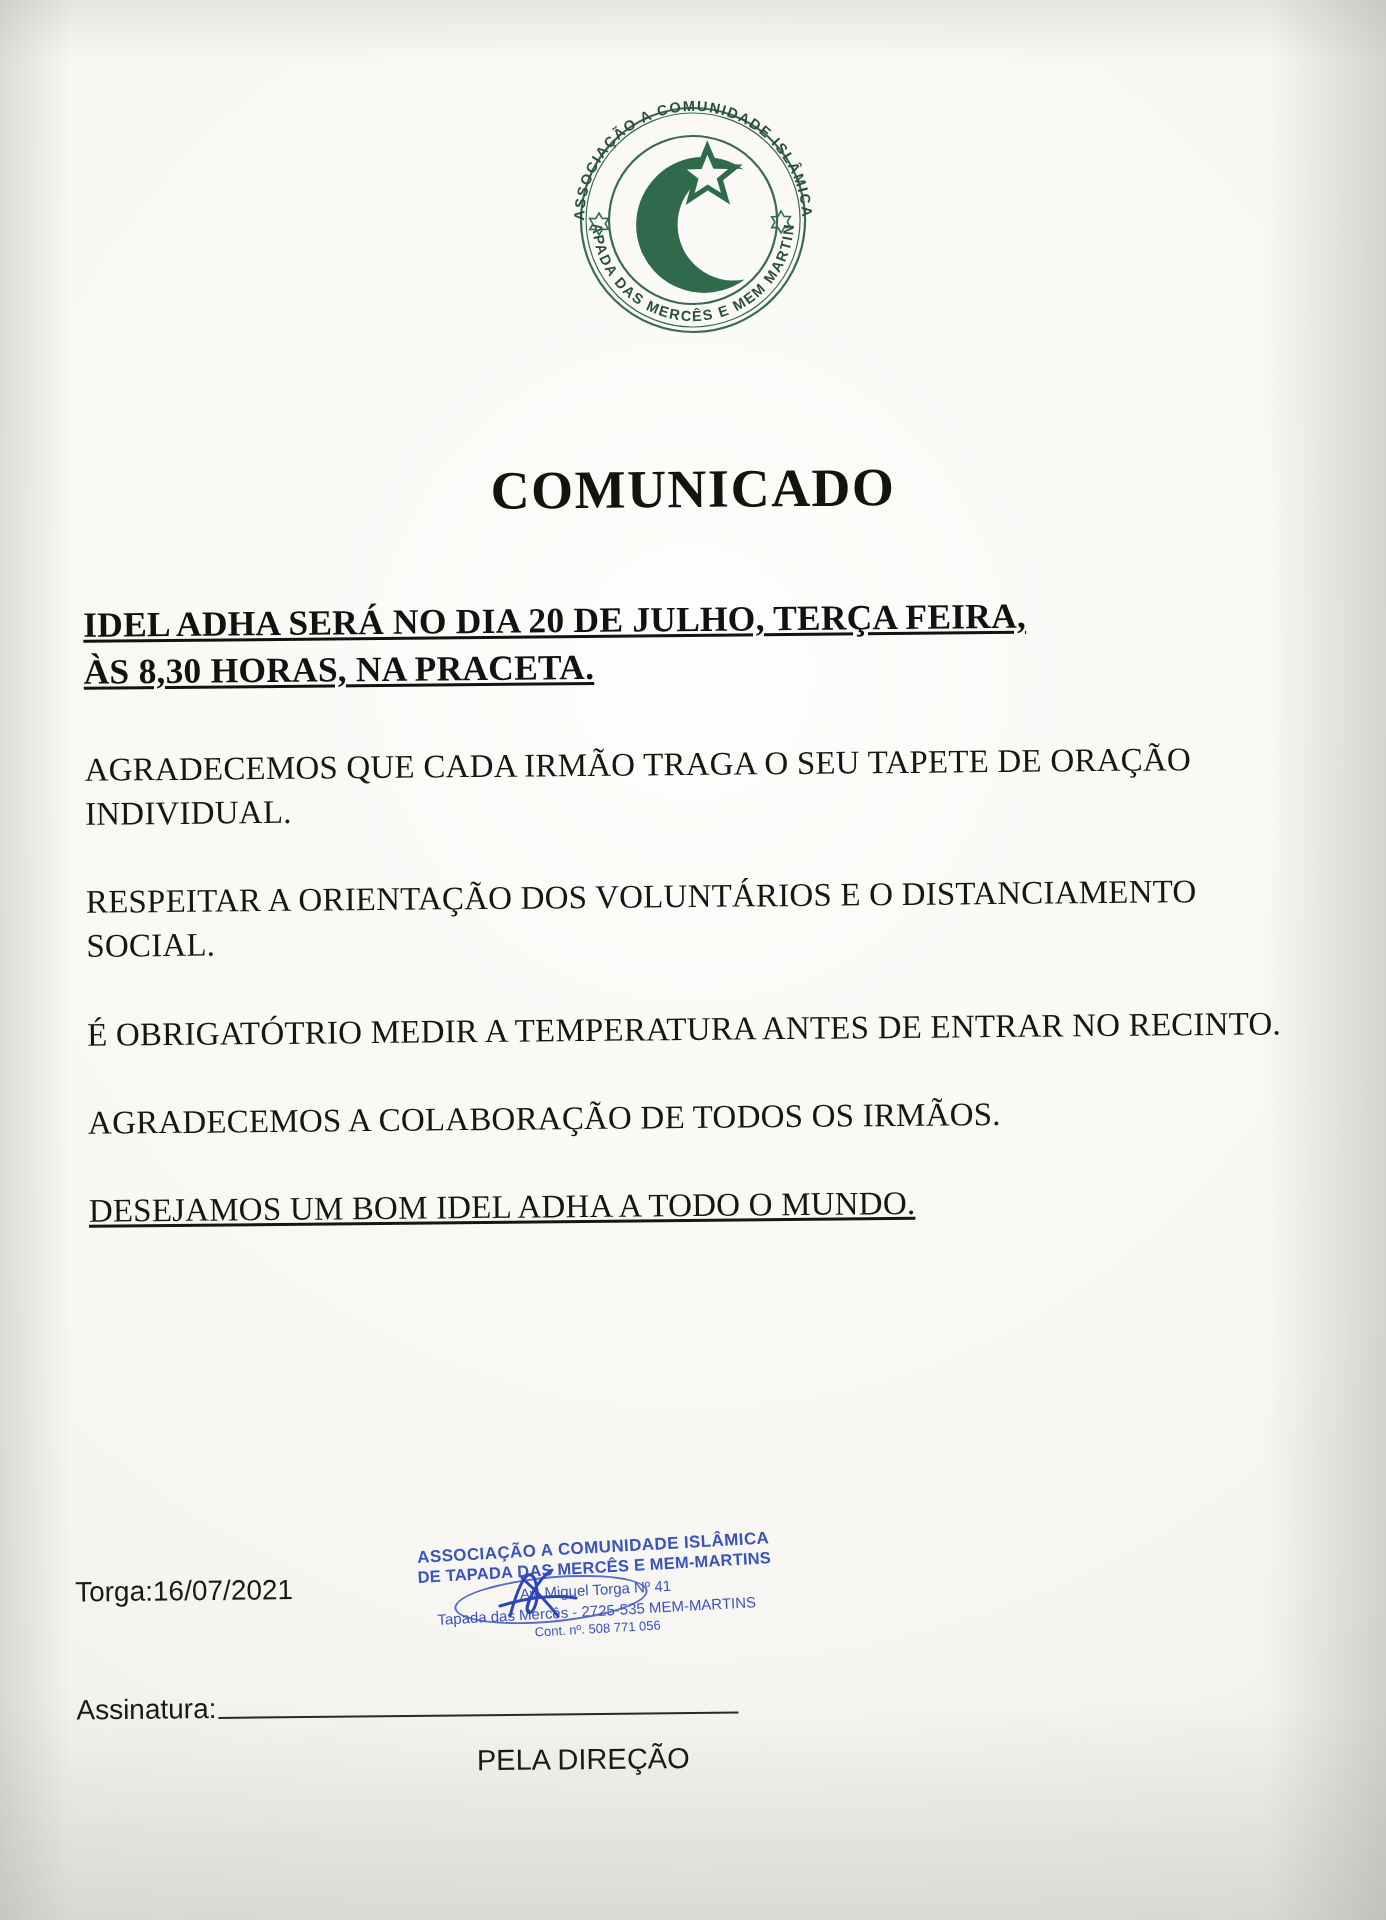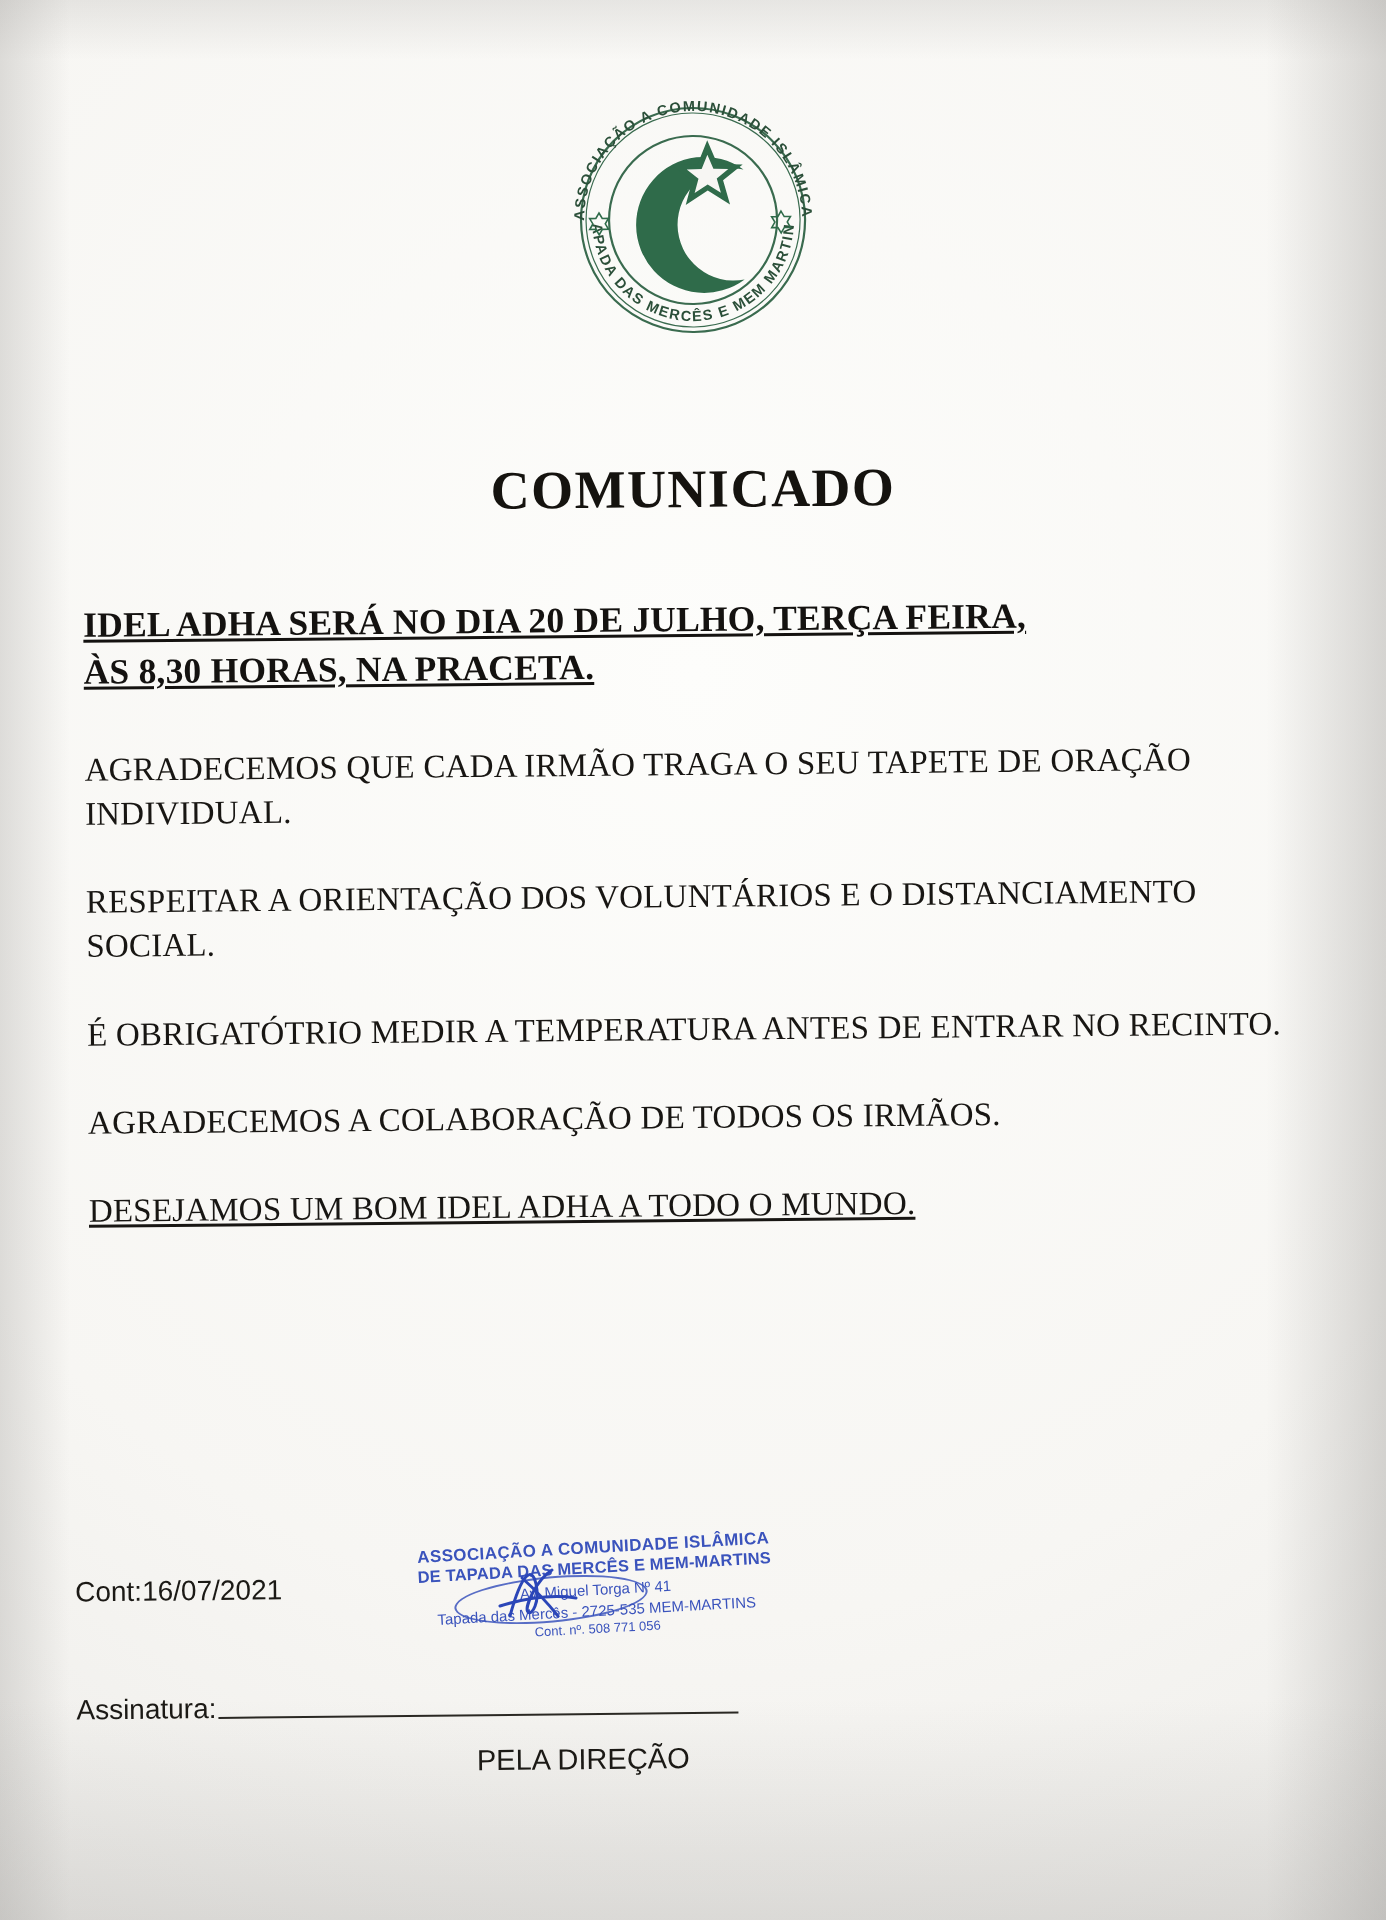--- a/index.html
+++ b/index.html
@@ -260,21 +260,21 @@
 
       <p class="para">AGRADECEMOS QUE CADA IRMÃO TRAGA O SEU TAPETE DE ORAÇÃO  INDIVIDUAL.</p>
       <p class="para">RESPEITAR A ORIENTAÇÃO DOS VOLUNTÁRIOS E O DISTANCIAMENTO SOCIAL.</p>
       <p class="para">É OBRIGATÓTRIO MEDIR A TEMPERATURA ANTES DE ENTRAR NO RECINTO.</p>
       <p class="para">AGRADECEMOS A COLABORAÇÃO DE TODOS OS IRMÃOS.</p>
       <p class="para last">DESEJAMOS UM BOM IDEL ADHA A TODO O MUNDO.</p>
     </div>
 
     <div class="footer">
       <div class="date-line">
-        <span>Cont:</span><span>16/07/2021</span>
+        <span>Torga:</span><span>16/07/2021</span>
       </div>
       <div class="sig-row">
         <span class="sig-label">Assinatura:</span>
         <span class="sig-rule"></span>
       </div>
       <div class="pela-direcao">PELA DIREÇÃO</div>
     </div>
 
     <div class="stamp">
       <div class="s1">ASSOCIAÇÃO A COMUNIDADE ISLÂMICA</div>

